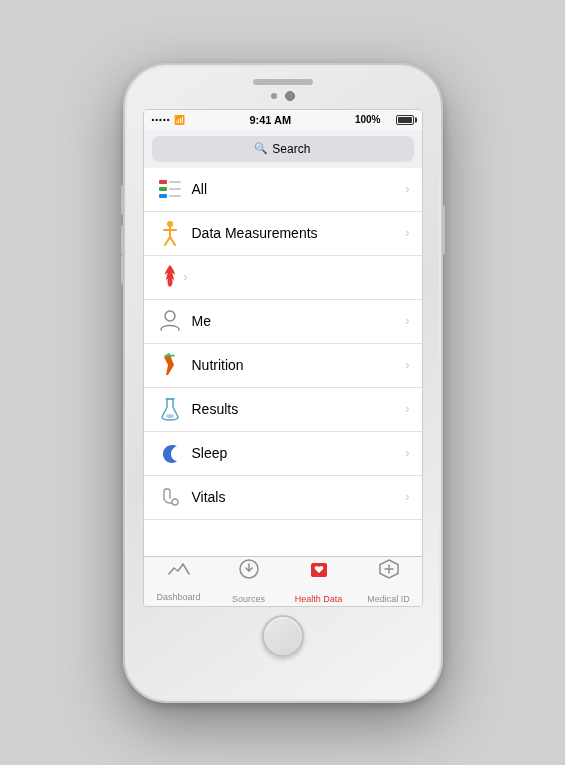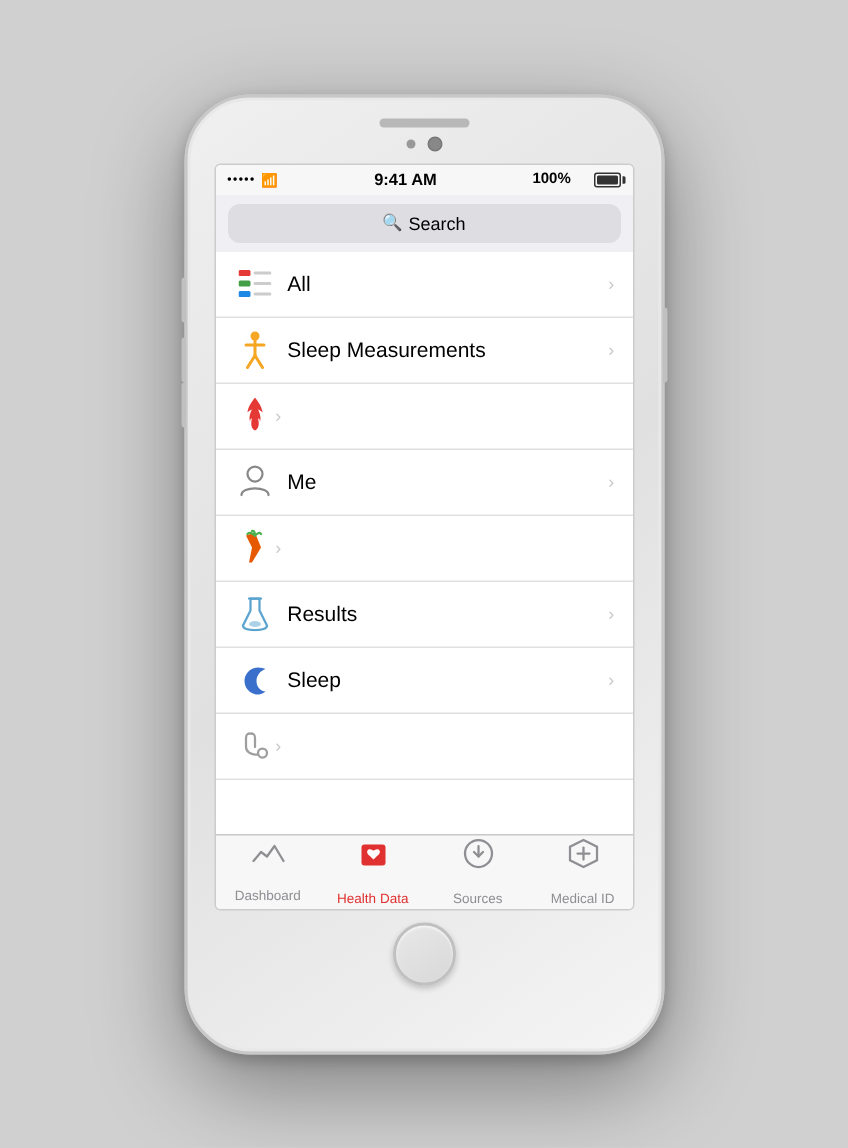--- a/index.html
+++ b/index.html
@@ -306,21 +306,21 @@
         <div class="item-icon">
 
           <svg width="22" height="26" viewBox="0 0 22 26">
             <circle cx="11" cy="4" r="3" fill="#f5a623"></circle>
             <line x1="11" y1="7" x2="11" y2="17" stroke="#f5a623" stroke-width="2" stroke-linecap="round"></line>
             <line x1="5" y1="10" x2="17" y2="10" stroke="#f5a623" stroke-width="2" stroke-linecap="round"></line>
             <line x1="11" y1="17" x2="6" y2="25" stroke="#f5a623" stroke-width="2" stroke-linecap="round"></line>
             <line x1="11" y1="17" x2="16" y2="25" stroke="#f5a623" stroke-width="2" stroke-linecap="round"></line>
           </svg>
         </div>
-        <span class="item-label">Sleep Measurements</span>
+        <span class="item-label">Data Measurements</span>
         <span class="chevron">›</span>
       </div>
 
       <div class="list-item">
         <div class="item-icon">
 
           <svg width="18" height="24" viewBox="0 0 18 24">
             <path d="M9 0 C9 0 14 6 14 10 C14 10 12 8 11 8 C11 8 14 13 12 17 C12 17 13 14 11 14 C11 14 13 20 9 22 C5 20 7 14 7 14 C5 14 6 17 6 17 C4 13 7 8 7 8 C6 8 4 10 4 10 C4 6 9 0 9 0 Z" fill="#e53935"></path>
           </svg>
         </div>
@@ -342,20 +342,21 @@
       <div class="list-item">
         <div class="item-icon">
 
           <svg width="20" height="24" viewBox="0 0 20 24">
             <path d="M10 2 L14 12 L8 22 L6 22 L8 12 L4 4 Z" fill="#e55a00"></path>
             <path d="M10 4 C10 4 7 1 5 3" stroke="#4caf50" stroke-width="1.5" fill="none" stroke-linecap="round"></path>
             <path d="M10 4 C10 4 10 0 8 1" stroke="#4caf50" stroke-width="1.5" fill="none" stroke-linecap="round"></path>
             <path d="M10 4 C10 4 13 1 14 3" stroke="#4caf50" stroke-width="1.5" fill="none" stroke-linecap="round"></path>
           </svg>
         </div>
+        <span class="item-label">Nutrition</span>
         <span class="chevron">›</span>
       </div>
 
       <div class="list-item">
         <div class="item-icon">
 
           <svg width="20" height="24" viewBox="0 0 20 24">
             <path d="M7 2 L7 10 L2 20 C2 22 4 23 10 23 C16 23 18 22 18 20 L13 10 L13 2 Z" fill="none" stroke="#5ba4cf" stroke-width="1.5"></path>
             <path d="M6 2 L14 2" stroke="#5ba4cf" stroke-width="1.5" stroke-linecap="round"></path>
             <ellipse cx="10" cy="19" rx="4" ry="2" fill="#5ba4cf" opacity="0.5"></ellipse>
@@ -379,51 +380,52 @@
       <div class="list-item">
         <div class="item-icon">
 
           <svg width="22" height="22" viewBox="0 0 22 22">
             <circle cx="16" cy="16" r="3" fill="none" stroke="#9e9e9e" stroke-width="1.5"></circle>
             <path d="M7 3 C7 3 5 3 5 6 L5 12 C5 15 8 17 11 17 L13 17" fill="none" stroke="#9e9e9e" stroke-width="1.5" stroke-linecap="round"></path>
             <path d="M9 3 C9 3 11 3 11 6 L11 12" fill="none" stroke="#9e9e9e" stroke-width="1.5" stroke-linecap="round"></path>
             <line x1="7" y1="3" x2="9" y2="3" stroke="#9e9e9e" stroke-width="1.5" stroke-linecap="round"></line>
           </svg>
         </div>
+        <span class="item-label">Vitals</span>
         <span class="chevron">›</span>
       </div>
 
       <div class="empty-row"></div>
 
     </div>
 
     <div class="tab-bar">
       <div class="tab-item">
         <svg width="22" height="18" viewBox="0 0 22 18">
           <polyline points="1,14 6,8 10,11 15,4 21,14" fill="none" stroke="#8e8e93" stroke-width="1.5" stroke-linecap="round" stroke-linejoin="round"></polyline>
         </svg>
         <span class="tab-label">Dashboard</span>
-      </div>
-      <div class="tab-item">
-        <svg width="22" height="22" viewBox="0 0 22 22">
-          <rect x="3" y="5" width="16" height="14" rx="2" fill="#e03030"></rect>
-          <path d="M11 9 C11 9 8 7 7 9 C6 11 8 12 11 15 C14 12 16 11 15 9 C14 7 11 9 11 9 Z" fill="white"></path>
-        </svg>
-        <span class="tab-label active" style="color:#e03030;">Health Data</span>
       </div>
       <div class="tab-item">
         <svg width="22" height="22" viewBox="0 0 22 22">
           <circle cx="11" cy="11" r="9" fill="none" stroke="#8e8e93" stroke-width="1.5"></circle>
           <polyline points="11,6 11,13 8,10" fill="none" stroke="#8e8e93" stroke-width="1.5" stroke-linecap="round" stroke-linejoin="round"></polyline>
           <line x1="11" y1="13" x2="14" y2="10" stroke="#8e8e93" stroke-width="1.5" stroke-linecap="round"></line>
         </svg>
         <span class="tab-label">Sources</span>
       </div>
       <div class="tab-item">
         <svg width="22" height="22" viewBox="0 0 22 22">
+          <rect x="3" y="5" width="16" height="14" rx="2" fill="#e03030"></rect>
+          <path d="M11 9 C11 9 8 7 7 9 C6 11 8 12 11 15 C14 12 16 11 15 9 C14 7 11 9 11 9 Z" fill="white"></path>
+        </svg>
+        <span class="tab-label active" style="color:#e03030;">Health Data</span>
+      </div>
+      <div class="tab-item">
+        <svg width="22" height="22" viewBox="0 0 22 22">
           <path d="M11 2 L20 6.5 L20 15.5 L11 20 L2 15.5 L2 6.5 Z" fill="none" stroke="#8e8e93" stroke-width="1.5"></path>
           <line x1="11" y1="7" x2="11" y2="15" stroke="#8e8e93" stroke-width="1.5" stroke-linecap="round"></line>
           <line x1="7" y1="11" x2="15" y2="11" stroke="#8e8e93" stroke-width="1.5" stroke-linecap="round"></line>
         </svg>
         <span class="tab-label">Medical ID</span>
       </div>
     </div>
   </div>
 
   <div class="home-button"></div>

